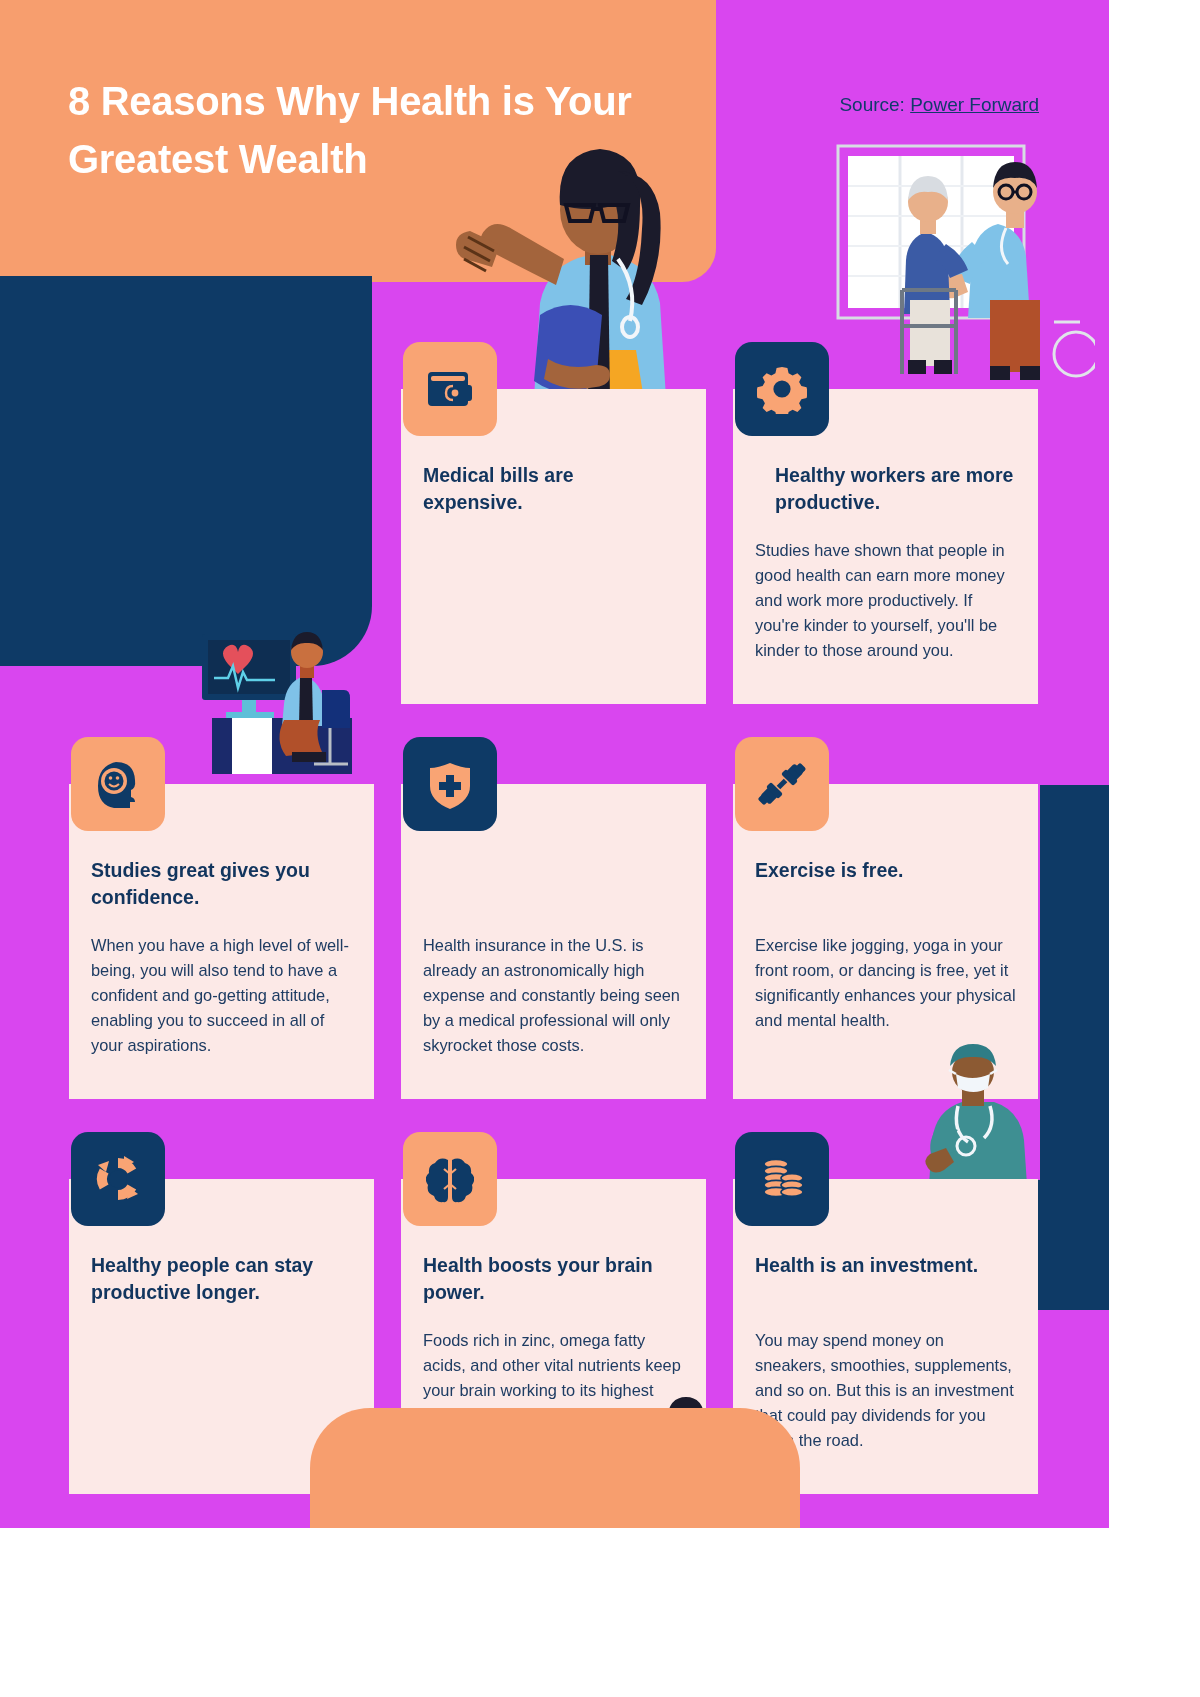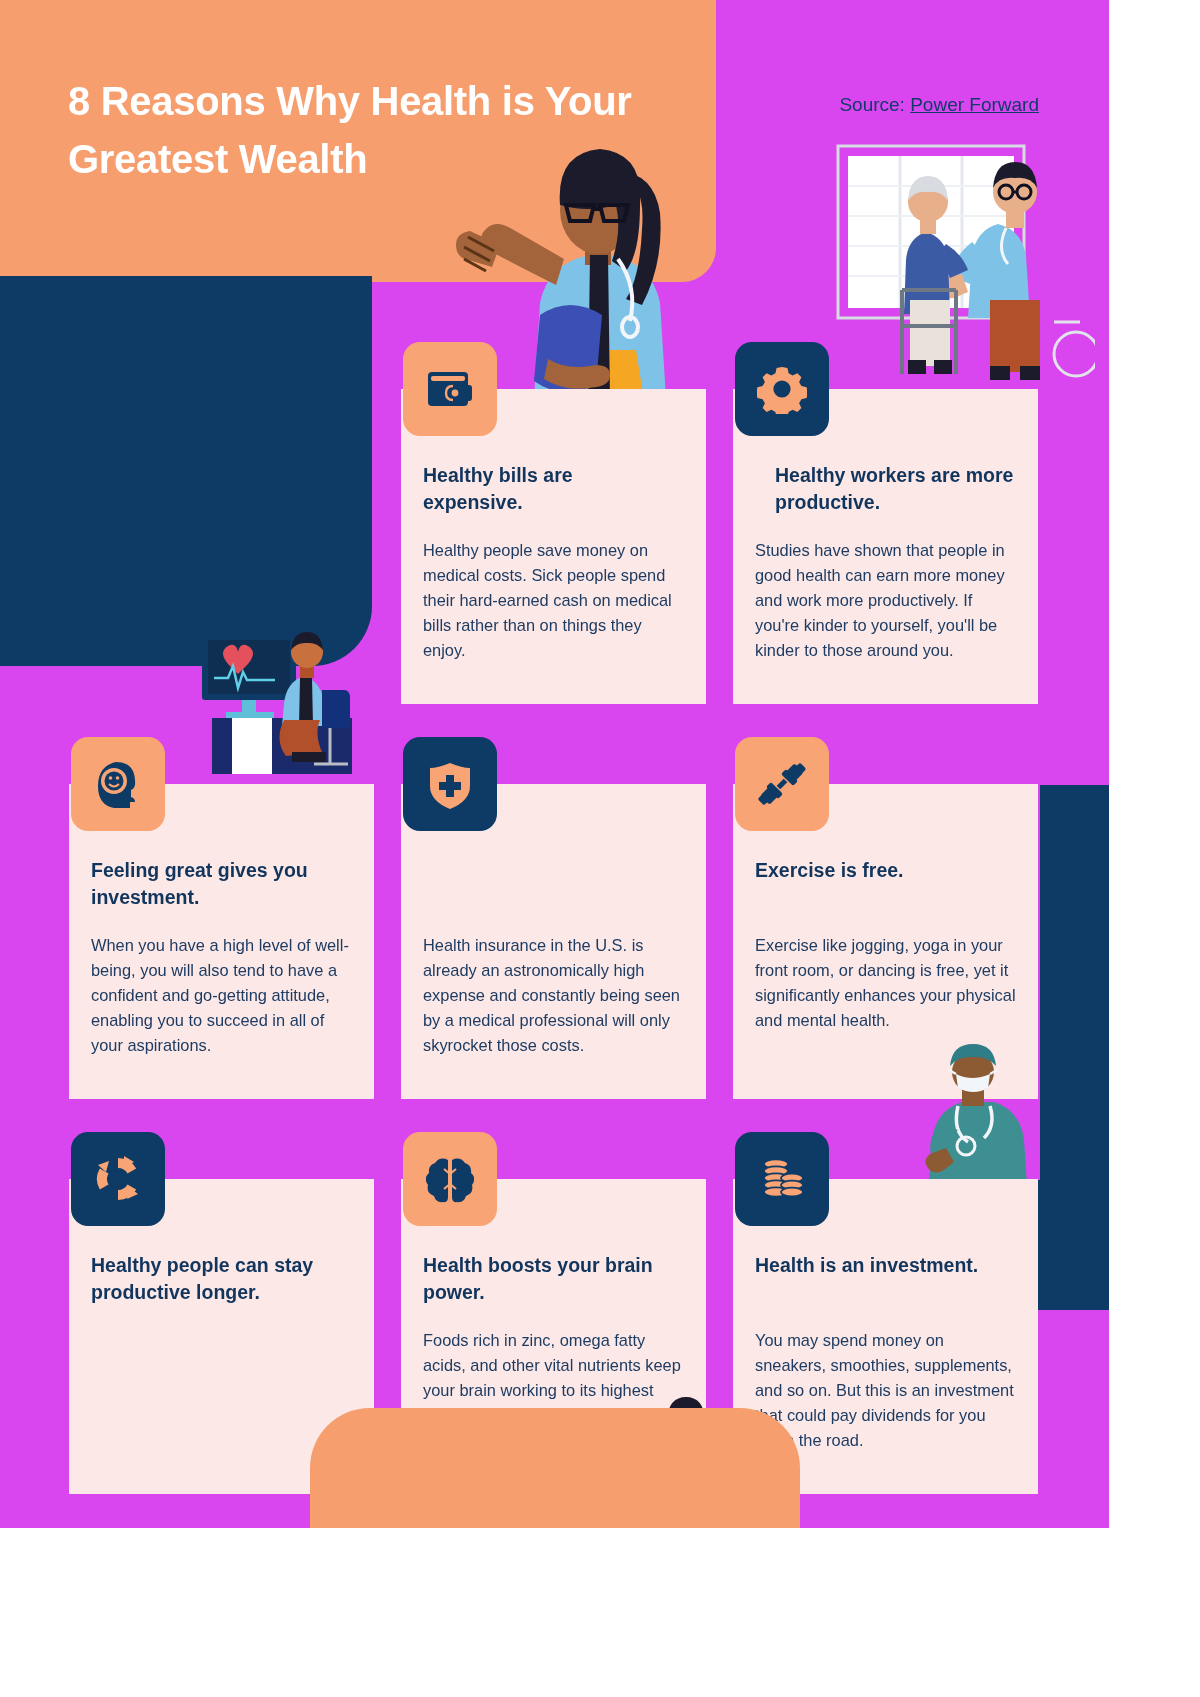--- a/index.html
+++ b/index.html
@@ -255,22 +255,21 @@
   <div class="card" style="left:401px; top:389px; width:305px; height:315px;"></div>
   <div class="card-icon icon-orange" style="left:403px; top:342px;">
     <svg width="52" height="52" viewBox="0 0 52 52">
       <rect x="4" y="9" width="40" height="34" rx="4" fill="#0E3A66"></rect>
       <rect x="7" y="13" width="34" height="5" rx="2" fill="#F9A474"></rect>
       <path d="M28 22 h17 q3 0 3 3 v10 q0 3 -3 3 h-17 q-8 0 -8 -8 q0 -8 8 -8 z" fill="#0E3A66"></path>
       <path d="M29 23 q-7 0 -7 7 q0 7 7 7" fill="none" stroke="#F9A474" stroke-width="2.4"></path>
       <circle cx="31" cy="30" r="3.4" fill="#F9A474"></circle>
     </svg>
   </div>
-  <div class="card-title" style="left:423px; top:462px; width:240px;">Healthy bills are expensive.</div>
-  <div class="card-body" style="left:423px; top:538px; width:258px;">Healthy people save money on medical costs. Sick people spend their hard-earned cash on medical bills rather than on things they enjoy.</div>
+  <div class="card-title" style="left:423px; top:462px; width:240px;">Medical bills are expensive.</div>
 
   <div class="card" style="left:733px; top:389px; width:305px; height:315px;"></div>
   <div class="card-icon icon-navy" style="left:735px; top:342px;">
     <svg width="50" height="50" viewBox="0 0 50 50">
       <path d="M25 3 l5.4 1.1 1.2 5.2 4 2.3 4.8-2.3 4 4 -2.3 4.8 2.3 4 5.2 1.2 1.1 5.4 -1.1 5.4 -5.2 1.2 -2.3 4 2.3 4.8 -4 4 -4.8 -2.3 -4 2.3 -1.2 5.2 -5.4 1.1 -5.4 -1.1 -1.2 -5.2 -4 -2.3 -4.8 2.3 -4 -4 2.3 -4.8 -2.3 -4 -5.2 -1.2 -1.1 -5.4 1.1 -5.4 5.2 -1.2 2.3 -4 -2.3 -4.8 4 -4 4.8 2.3 4 -2.3 1.2 -5.2 z" fill="#F9A474"></path>
       <circle cx="25" cy="25" r="8.6" fill="#0E3A66"></circle>
     </svg>
   </div>
   <div class="card-title" style="left:755px; top:462px; width:240px;margin-left:20px;">Healthy workers are more productive.</div>
   <div class="card-body" style="left:755px; top:538px; width:262px;">Studies have shown that people in good health can earn more money and work more productively. If you're kinder to yourself, you'll be kinder to those around you.</div>
@@ -281,21 +280,21 @@
   <div class="card-icon icon-orange" style="left:71px; top:737px;">
     <svg width="52" height="52" viewBox="0 0 52 52">
       <path d="M24 4 q18 0 19 18 q1 8 -4 10 l0 7 q4 1 4 5 l-5 0 0 6 -16 0 q-16 -3 -16 -22 q0 -20 18 -24 z" fill="#0E3A66"></path>
       <circle cx="22" cy="23" r="13" fill="#F9A474"></circle>
       <circle cx="22" cy="23" r="9.5" fill="#0E3A66"></circle>
       <circle cx="18.5" cy="20" r="1.8" fill="#F9A474"></circle>
       <circle cx="25.5" cy="20" r="1.8" fill="#F9A474"></circle>
       <path d="M17 26 q5 5 10 0" fill="none" stroke="#F9A474" stroke-width="2"></path>
     </svg>
   </div>
-  <div class="card-title" style="left:91px; top:857px; width:258px;">Feeling great gives you investment.</div>
+  <div class="card-title" style="left:91px; top:857px; width:258px;">Studies great gives you confidence.</div>
   <div class="card-body" style="left:91px; top:933px; width:262px;">When you have a high level of well-being, you will also tend to have a confident and go-getting attitude, enabling you to succeed in all of your aspirations.</div>
 
   <div class="card" style="left:401px; top:784px; width:305px; height:315px;"></div>
   <div class="card-icon icon-navy" style="left:403px; top:737px;">
     <svg width="48" height="50" viewBox="0 0 48 50">
       <path d="M24 4 q12 5 20 5 v18 q0 15 -20 23 q-20 -8 -20 -23 v-18 q8 0 20 -5 z" fill="#F9A474"></path>
       <path d="M20 16 h8 v7 h7 v8 h-7 v7 h-8 v-7 h-7 v-8 h7 z" fill="#0E3A66"></path>
     </svg>
   </div>
   <div class="card-body" style="left:423px; top:933px; width:262px;">Health insurance in the U.S. is already an astronomically high expense and constantly being seen by a medical professional will only skyrocket those costs.</div>

